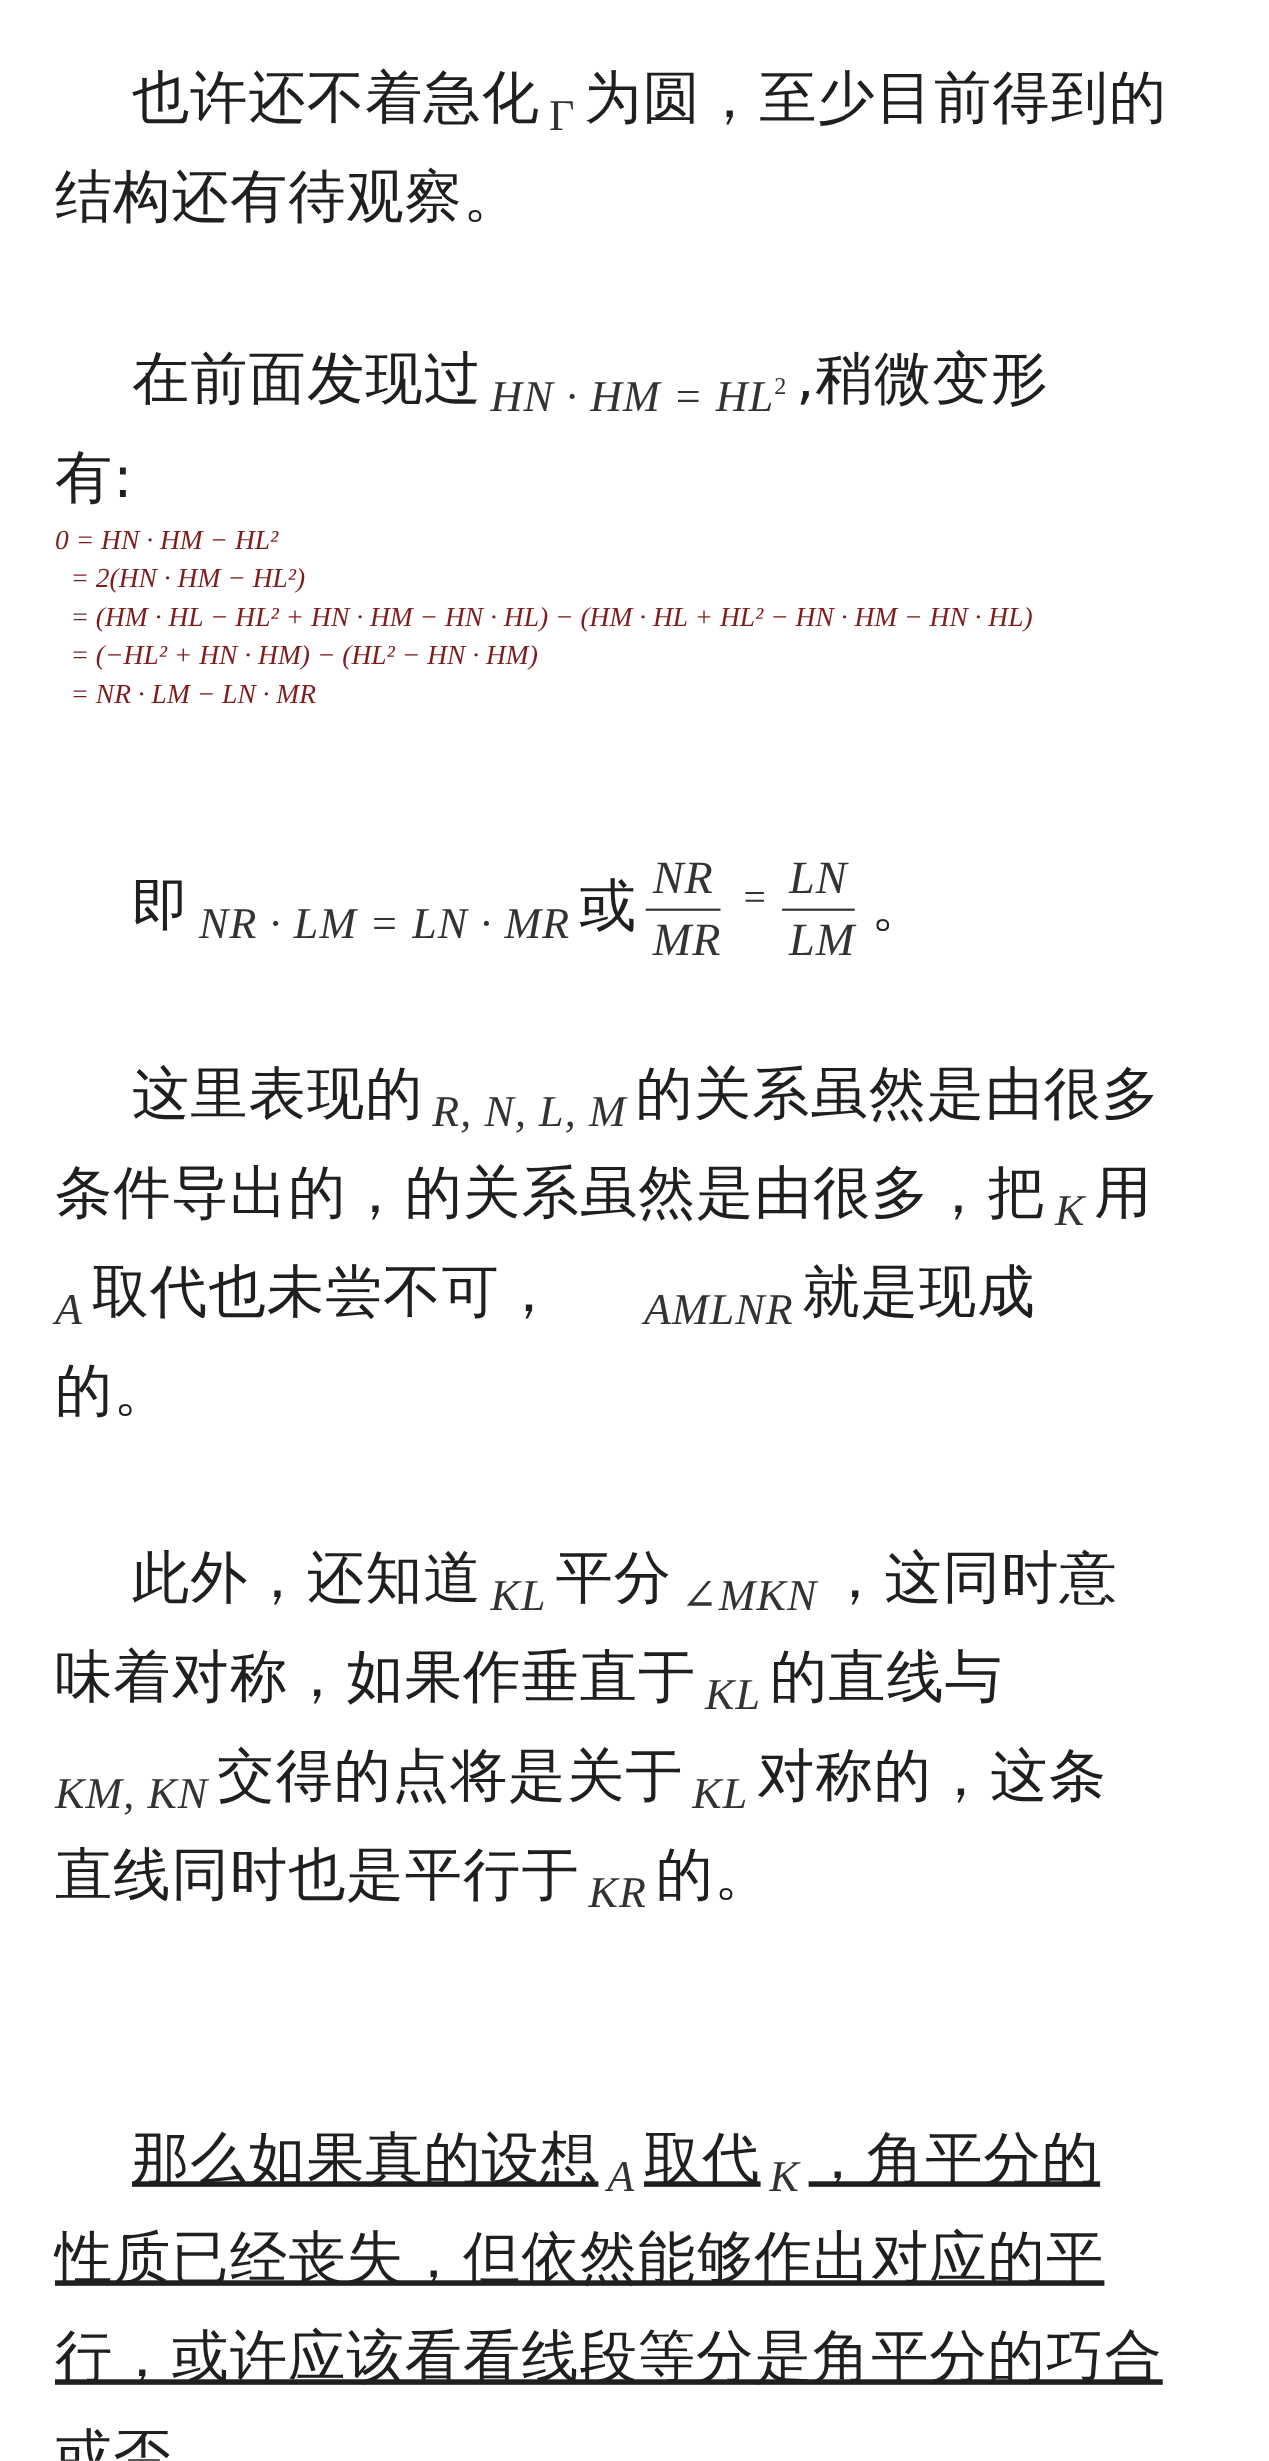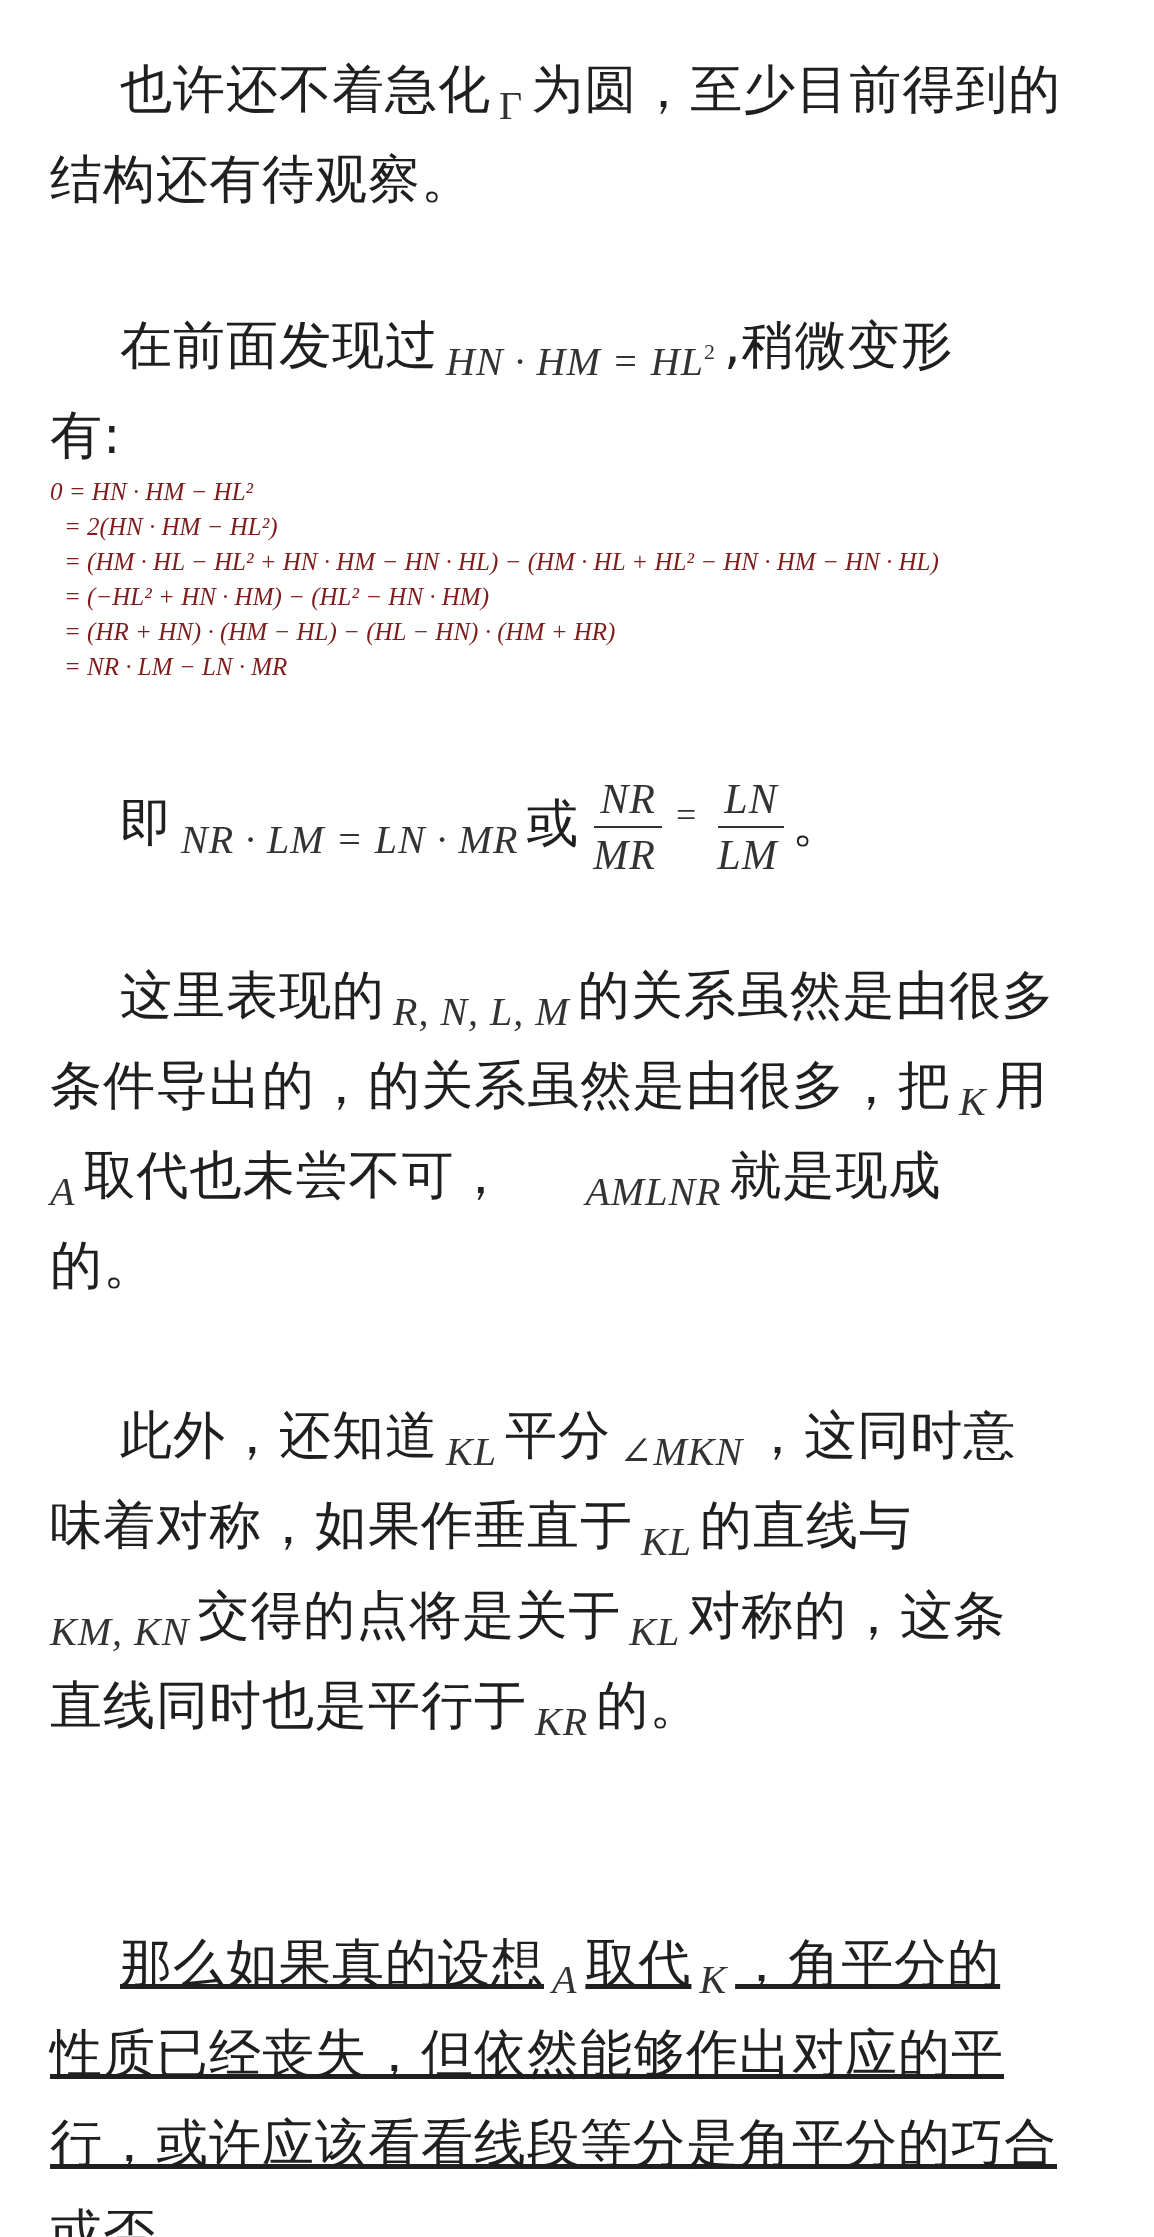--- a/index.html
+++ b/index.html
@@ -64,21 +64,21 @@
     }
     .derivation .row {
       display: block;
       white-space: nowrap;
       height: 35px;
     }
     .derivation .row.cont { padding-left: 14px; }
     .frac {
       display: inline-flex;
       flex-direction: column;
-      align-items: flex-end;
+      align-items: flex-start;
       vertical-align: middle;
       margin: 0 8px;
       font-family: "Liberation Serif", "DejaVu Serif", serif;
       font-style: italic;
       font-size: 42px;
       line-height: 46px;
       color: #333333;
     }
     .frac .num { padding: 0 6px 4px; border-bottom: 2.5px solid #333; }
     .frac .den { padding: 4px 6px 0; }
@@ -103,21 +103,20 @@
   <div class="para" style="top:300px;">
     <span class="line"><span class="indent"></span><span>在前面发现过</span><span class="math"><span>HN · HM = HL</span><sup class="sq">2</sup></span><span>,稍微变形</span></span>
     <span class="line">有:</span>
   </div>
 
   <div class="derivation">
     <span class="row">0 = HN · HM − HL²</span>
     <span class="row cont">= 2(HN · HM − HL²)</span>
     <span class="row cont">= (HM · HL − HL² + HN · HM − HN · HL) − (HM · HL + HL² − HN · HM − HN · HL)</span>
     <span class="row cont">= (−HL² + HN · HM) − (HL² − HN · HM)</span>
-    <span class="row cont">= (HR + HN) · (HM − HL) − (HL − HN) · (HM + HR)</span>
     <span class="row cont">= NR · LM − LN · MR</span>
   </div>
 
   <div class="para" style="top:770px;">
     <span class="line" style="height:110px;"><span class="indent"></span><span>即</span><span class="math">NR · LM = LN · MR</span><span>或</span><span class="frac">
           <span class="num">NR</span>
           <span class="den">MR</span>
         </span><span class="eqsign">=</span><span class="frac">
           <span class="num">LN</span>
           <span class="den">LM</span>

